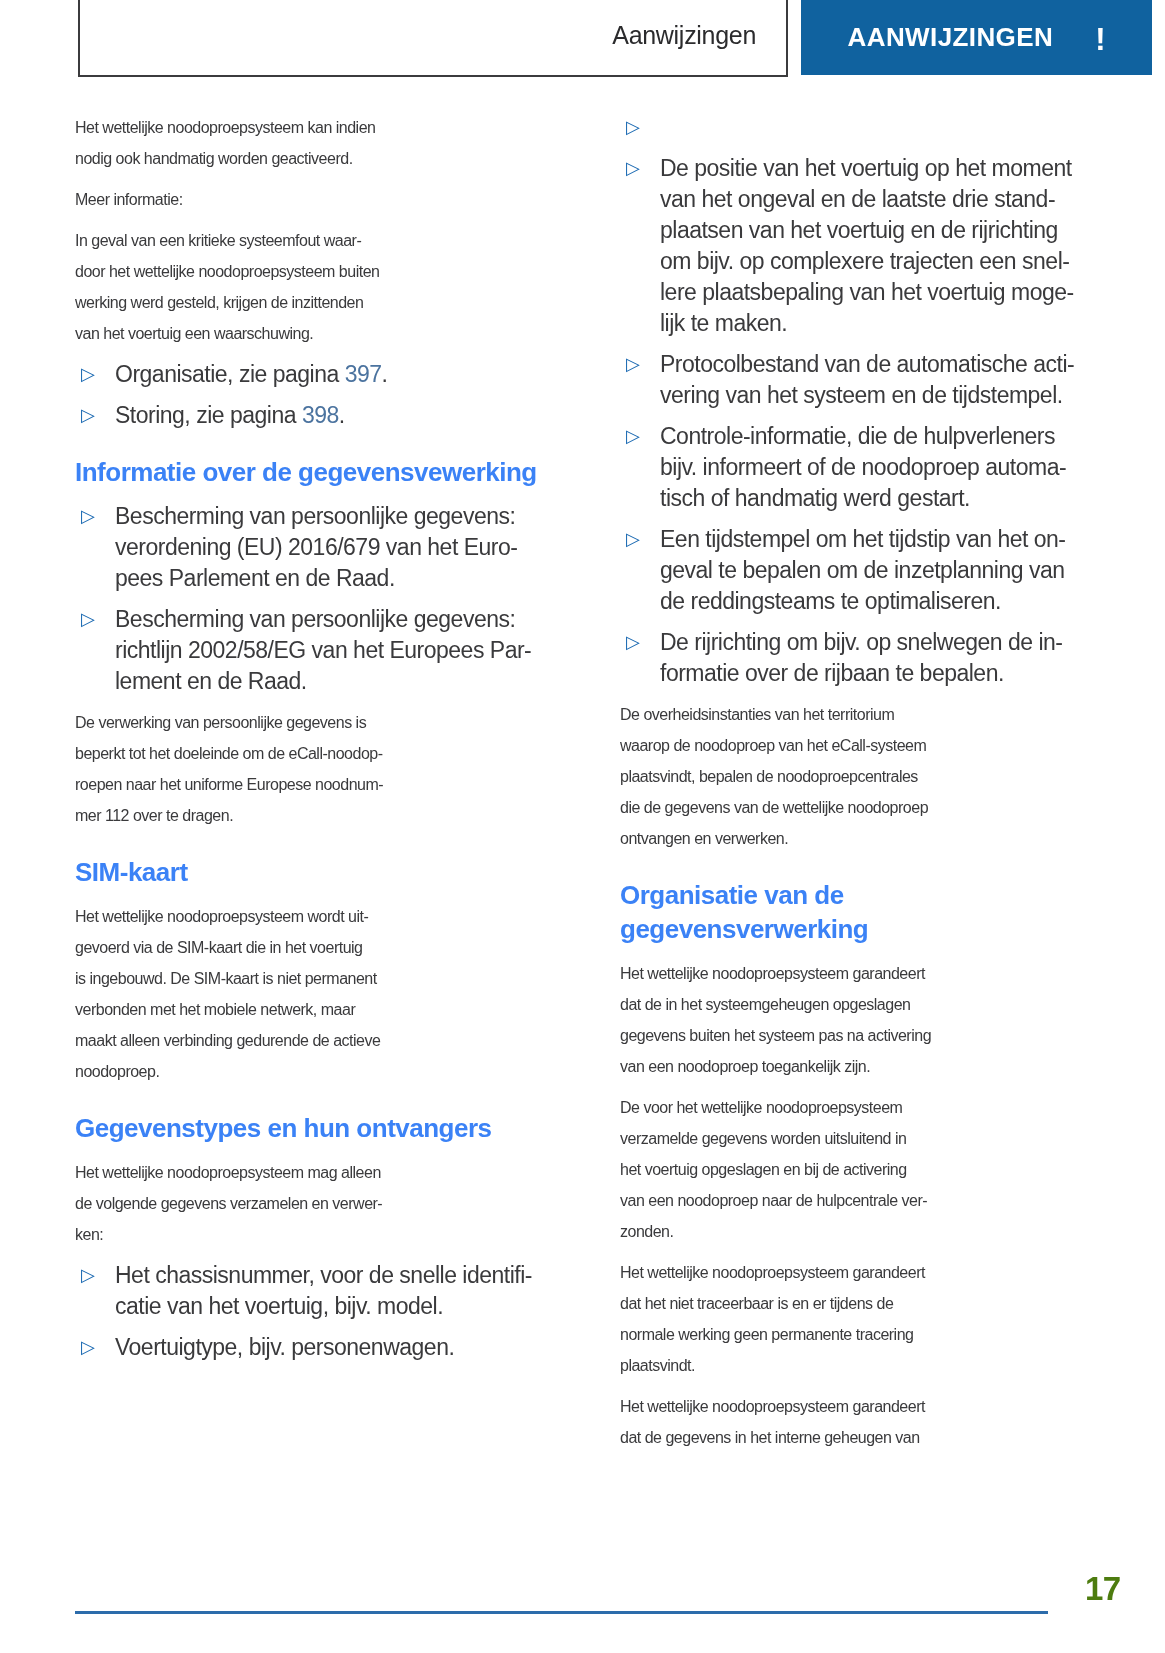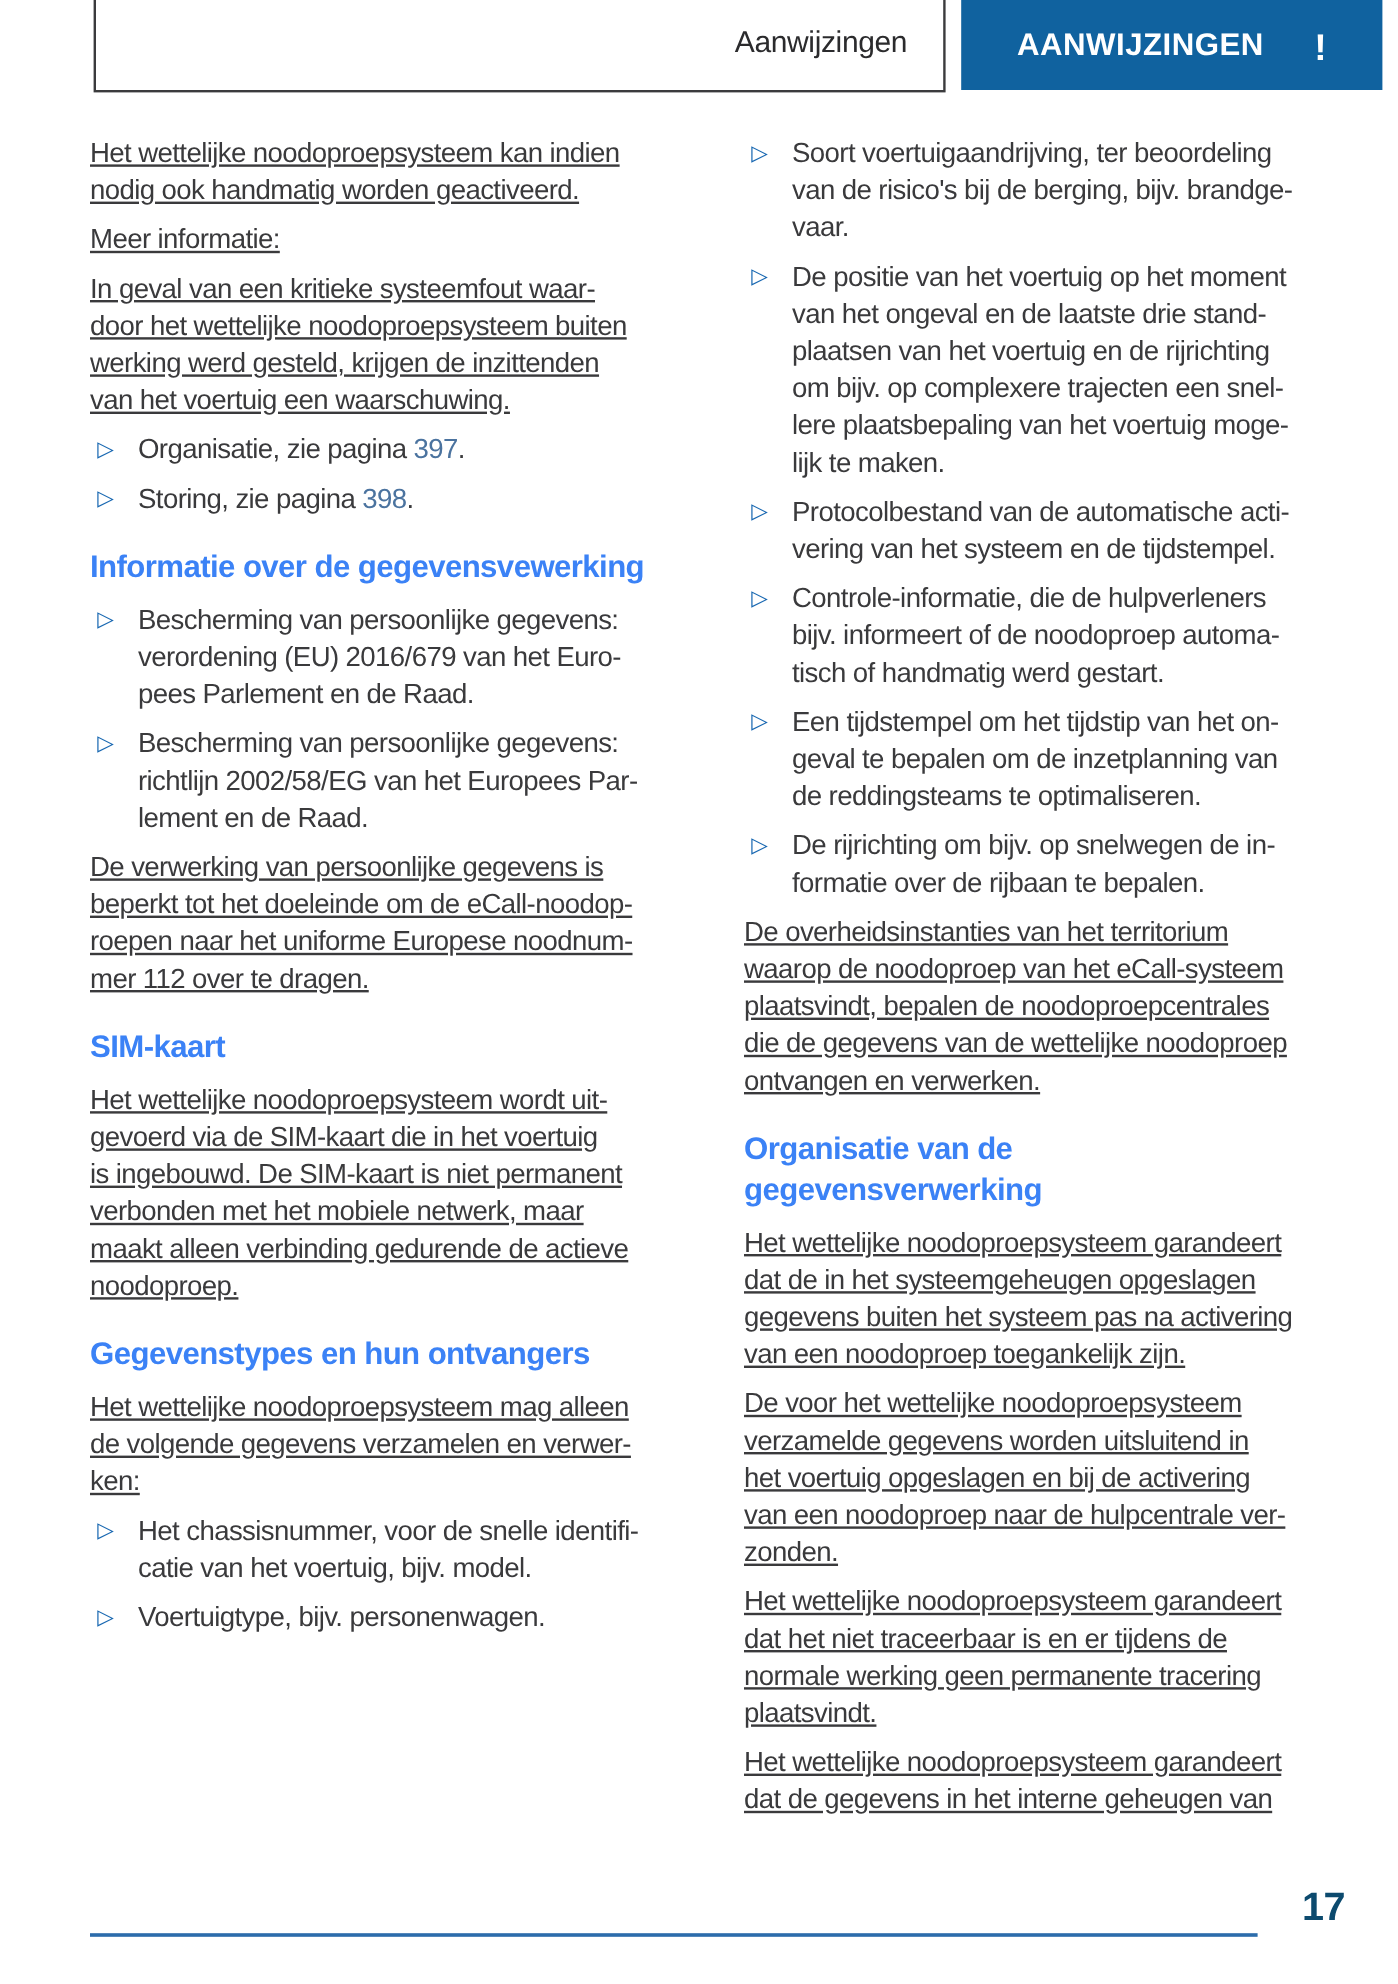--- a/index.html
+++ b/index.html
@@ -19,39 +19,39 @@
     position:absolute;left:801px;top:0;width:351px;height:75px;background:#10629f;
     display:flex;align-items:center;justify-content:center;gap:42px;color:#ffffff;
   }
   .hdr-tab .tab-label{font-size:26px;font-weight:bold;letter-spacing:0.4px;}
   .hdr-tab .tab-icon{font-size:31px;font-weight:bold;transform:translateY(2px);}
   
   .col{position:absolute;top:112px;width:512px;}
   .col-left{left:75px;}
   .col-right{left:620px;}
   .para{
-    margin:0 0 10px 0;font-size:23px;line-height:31px;letter-spacing:-0.5px;
-    color:#3a3a3c;white-space:pre;text-decoration:underline;
+    margin:0 0 10px 0;font-size:16px;line-height:31px;letter-spacing:-0.5px;
+    color:#3a3a3c;white-space:pre;
   }
   h2{
     margin:24px 0 12px 0;font-size:26px;line-height:34px;font-weight:bold;
     color:#3b82f6;letter-spacing:-0.5px;white-space:pre;
   }
   .bullet{display:flex;margin:0 0 10px 0;}
   .bullet .marker{
     flex:none;width:40px;box-sizing:border-box;padding-left:6px;
     color:#1a69b2;font-size:18px;line-height:31px;
   }
   .bullet .btext{
     font-size:23px;line-height:31px;letter-spacing:-0.5px;color:#3a3a3c;white-space:pre;
   }
   .pageref{color:#4b739f;}
   
   .footer-line{position:absolute;left:75px;top:1611px;width:973px;height:3px;background:#2c6cab;}
-  .page-num{position:absolute;left:1085px;top:1570px;font-size:33px;font-weight:bold;color:#0c4a6e;letter-spacing:-0.5px;}
+  .page-num{position:absolute;left:1085px;top:1570px;font-size:33px;font-weight:bold;color:#4d7c0f;letter-spacing:-0.5px;}
 </style>
 </head>
 <body>
 
 <div class="hdr-box">
   <span class="hdr-title">Aanwijzingen</span>
 </div>
 <div class="hdr-tab">
   <span class="tab-label">AANWIJZINGEN</span>
   <span class="tab-icon">!</span>
@@ -115,23 +115,20 @@
   </div>
   <div class="bullet">
     <span class="marker">▷</span>
     <span class="btext">Voertuigtype, bijv. personenwagen.</span>
   </div>
 </div>
 
 <div class="col col-right">
   <div class="bullet">
     <span class="marker">▷</span>
-    <span class="btext">Soort voertuigaandrijving, ter beoordeling
-van de risico's bij de berging, bijv. brandge-
-vaar.</span>
   </div>
   <div class="bullet">
     <span class="marker">▷</span>
     <span class="btext">De positie van het voertuig op het moment
 van het ongeval en de laatste drie stand-
 plaatsen van het voertuig en de rijrichting
 om bijv. op complexere trajecten een snel-
 lere plaatsbepaling van het voertuig moge-
 lijk te maken.</span>
   </div>

